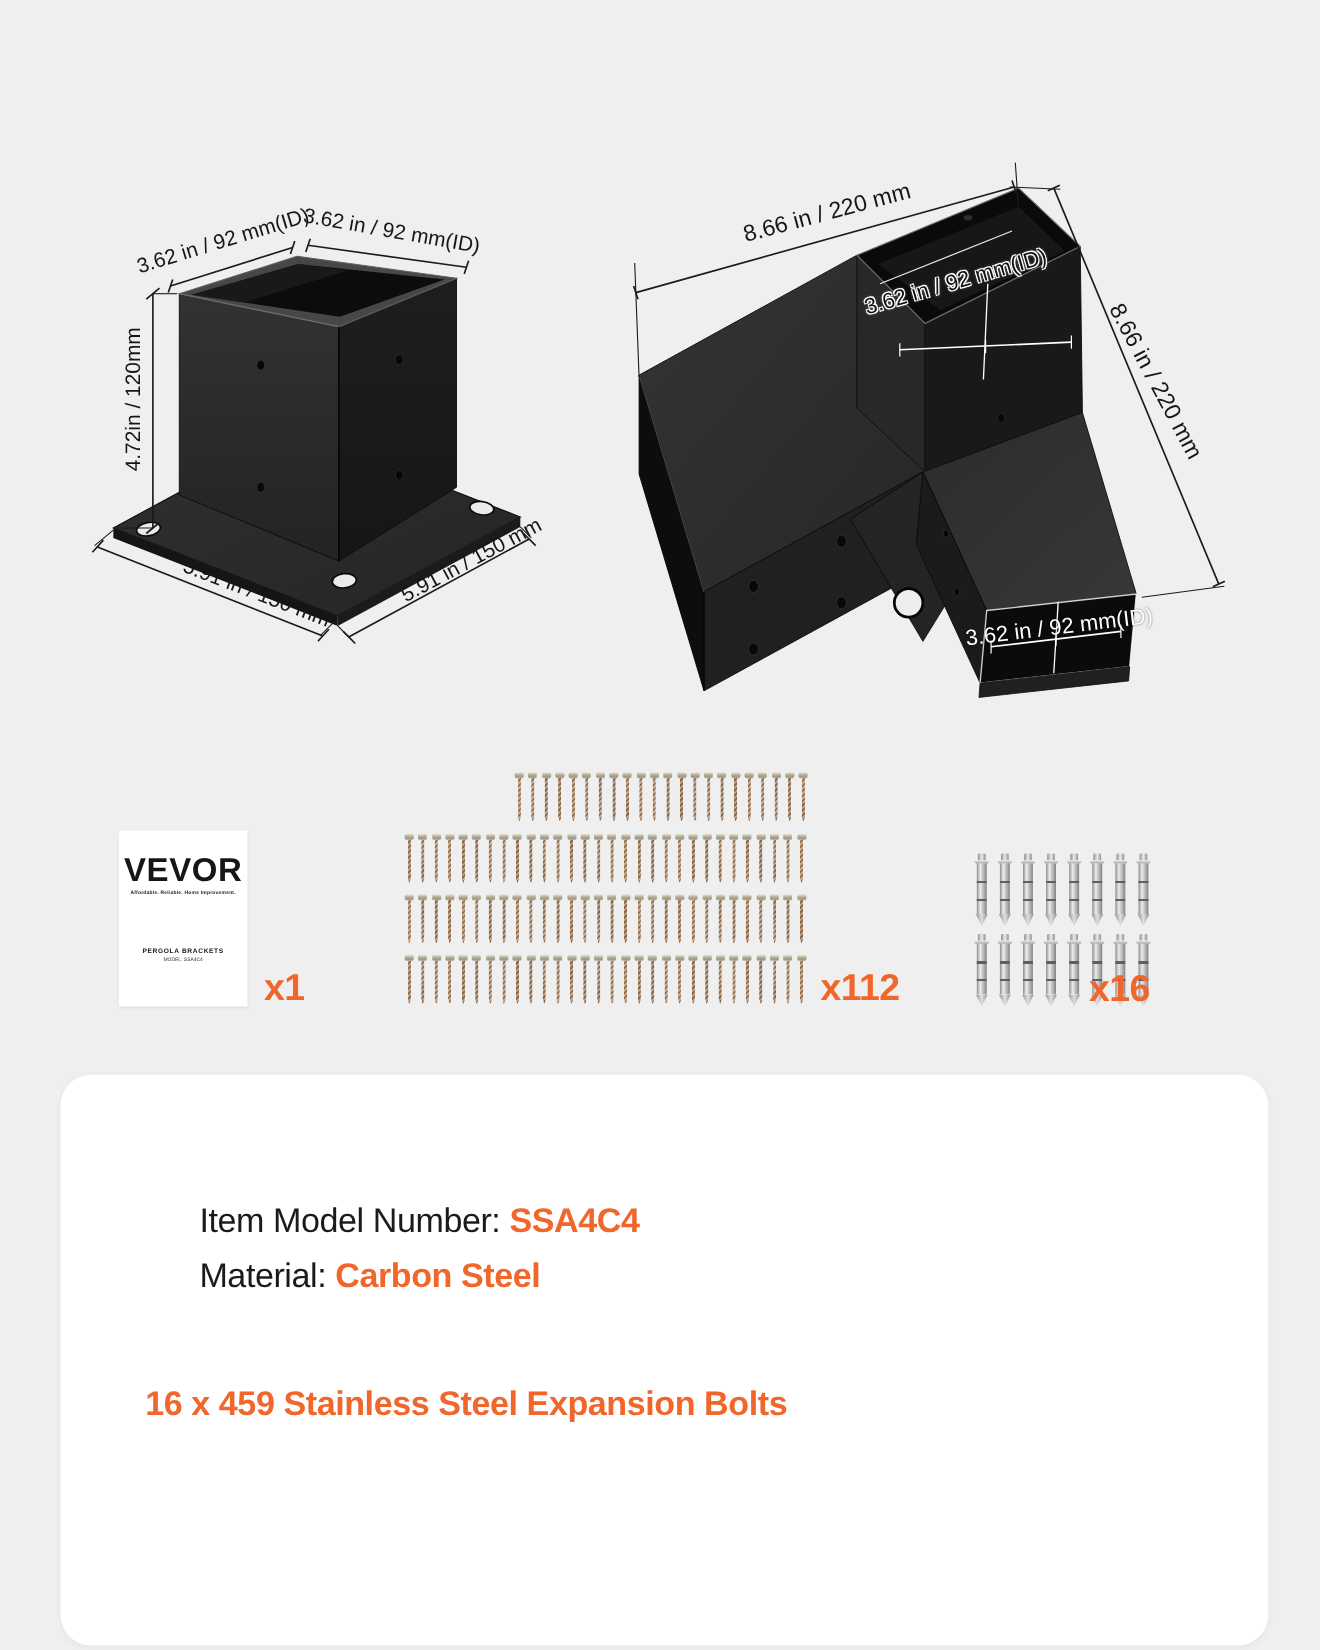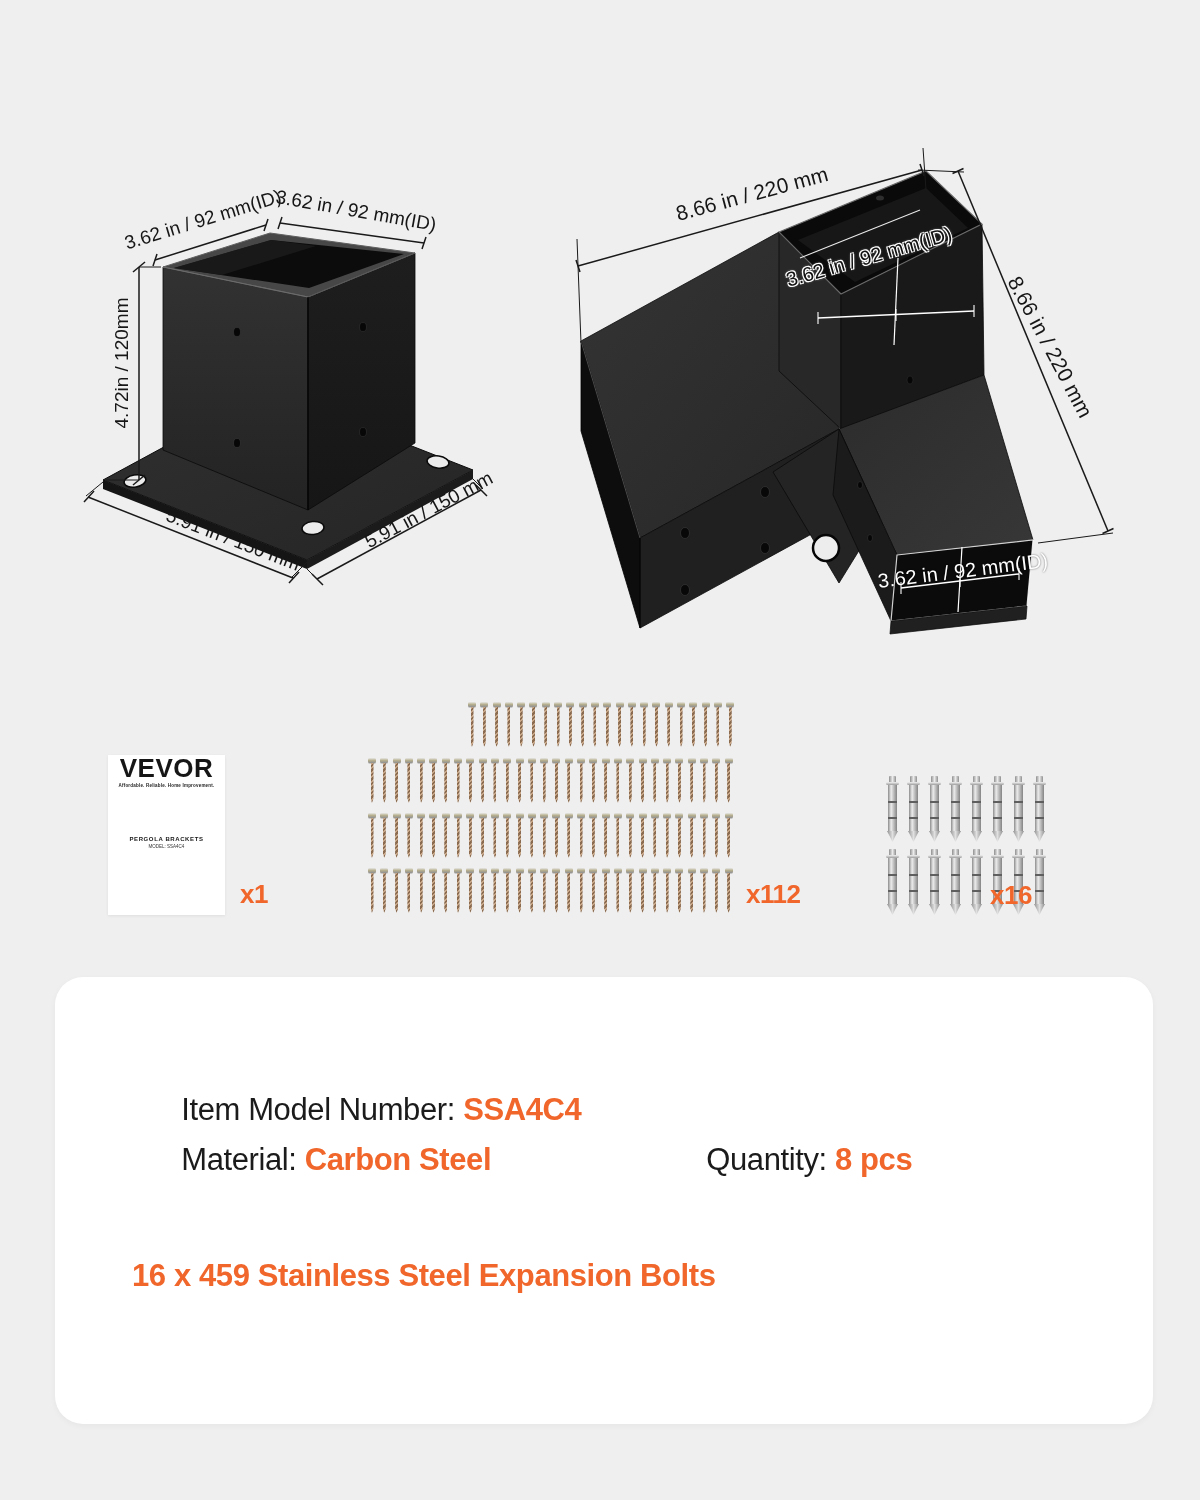--- a/index.html
+++ b/index.html
@@ -25,26 +25,26 @@
   #lbl-pb-br{left:369px;top:360px;transform:translate(-50%,-50%) rotate(-28deg);}
 
   #lbl-cb-top{left:192px;top:54px;transform:translate(-50%,-50%) rotate(-15deg);}
   #lbl-cb-right{left:490px;top:207px;transform:translate(-50%,-50%) rotate(62deg);}
   #lbl-cb-otop{left:309px;top:117px;transform:translate(-50%,-50%) rotate(-16deg);font-size:20px;}
   #lbl-cb-obot{left:403px;top:431px;transform:translate(-50%,-50%) rotate(-7deg);font-size:20px;}
 
   
   .manual{position:absolute;left:108px;top:755px;width:117px;height:160px;background:#ffffff;
           box-shadow:0 1px 3px rgba(0,0,0,.07);text-align:center;color:#161616;}
-  .manual .brand{font-size:26px;font-weight:bold;letter-spacing:.5px;line-height:1;}
+  .manual .brand{padding-top:22px;font-size:30px;font-weight:bold;letter-spacing:.5px;line-height:1;}
   .manual .tagline{font-size:4.5px;font-weight:bold;margin-top:2px;letter-spacing:.2px;color:#1d1d1d;}
   .manual .doc-title{margin-top:48px;font-size:6px;font-weight:bold;letter-spacing:.6px;}
   .manual .doc-sub{margin-top:2px;font-size:4.5px;color:#333;}
 
-  .count{position:absolute;font-size:26px;font-weight:bold;color:#F0662B;letter-spacing:-.5px;}
+  .count{position:absolute;font-size:34px;font-weight:bold;color:#F0662B;letter-spacing:-.5px;}
   #count-manual{left:240px;top:879px;}
   #count-screws{left:746px;top:879px;}
   #count-bolts{left:990px;top:880px;}
 
   
   .screw-row{position:absolute;display:flex;gap:4.3px;}
   .screw{position:relative;width:8px;height:46px;}
   .screw::before{content:"";position:absolute;left:0;top:0;width:8px;height:5px;border-radius:1.5px;
      background:linear-gradient(180deg,#e8e8e8 0%,#b9b28f 45%,#8f8f8f 100%);
      box-shadow:0 .5px 0 rgba(0,0,0,.35);}
@@ -61,21 +61,21 @@
   .b-washer{left:0;top:6px;width:13px;height:3px;border-radius:1.5px;
      background:linear-gradient(180deg,#f2f2f2,#9e9e9e);}
   .b-body{left:2px;top:9px;width:9px;height:46px;
      background:linear-gradient(180deg,transparent 0 16px,#5f5f5f 16px 18px,transparent 18px 32px,#5f5f5f 32px 34px,transparent 34px),
                 linear-gradient(90deg,#8c8c8c,#ececec 35%,#bcbcbc 65%,#848484);}
   .b-tip{left:1px;top:55px;width:11px;height:11px;
      background:linear-gradient(90deg,#909090,#e0e0e0 50%,#8d8d8d);
      clip-path:polygon(0 0,100% 0,72% 55%,50% 100%,28% 55%);}
 
   
-  .spec-card{position:absolute;left:55px;top:977px;width:1098px;height:447px;background:#ffffff;
+  .spec-card{position:absolute;left:55px;top:977px;width:1098px;height:519px;background:#ffffff;
              border-radius:28px;box-shadow:0 2px 6px rgba(0,0,0,.04);}
   .spec-line{position:absolute;white-space:pre;font-size:31px;letter-spacing:-.4px;color:#1b1b1b;}
   .spec-line .v,.spec-line.acc{color:#F0662B;font-weight:bold;}
 </style>
 </head>
 <body>
 
 <div class="page">
 
   <div class="figure" id="fig-left">
@@ -457,19 +457,16 @@
     </div>
   <div class="count" id="count-bolts">x16</div>
 
   <div class="spec-card">
     <div class="spec-line" style="left:77px;top:79px">
       <span class="k">Item Model Number: </span><span class="v">SSA4C4</span>
     </div>
     <div class="spec-line" style="left:77px;top:129px">
       <span class="k">Material: </span><span class="v">Carbon Steel</span>
     </div>
-    <div class="spec-line" style="left:602px;top:129px">
-      <span class="k">Quantity: </span><span class="v">8 pcs</span>
-    </div>
     <div class="spec-line acc" style="left:77px;top:281px">16 x 459 Stainless Steel Expansion Bolts</div>
   </div>
 
 </div>
 
 </body></html>

